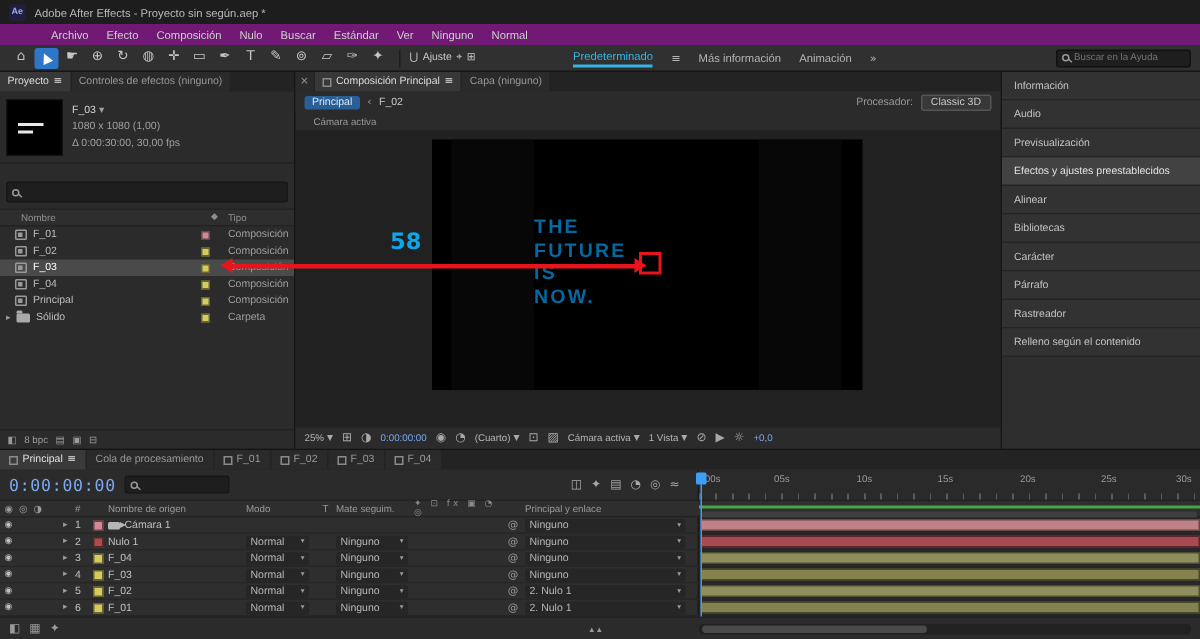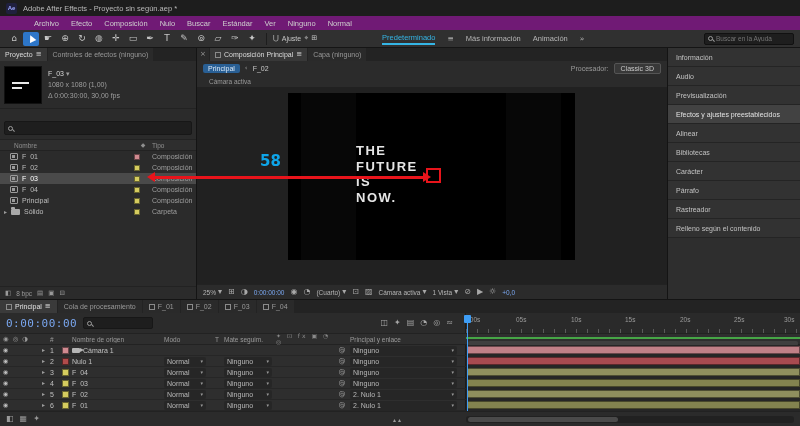--- a/index.html
+++ b/index.html
@@ -65,21 +65,21 @@
 .comp-nav{height:14px;display:flex;align-items:center;padding:0 6px;gap:5px;font-size:7px;background:#2b2b2b}
 .nav-pill{background:#295f94;color:#dce9f7;padding:1px 5px;border-radius:2px}
 .nav-sep{color:#9a9a9a}
 .renderer{margin-left:auto;display:flex;gap:5px;align-items:center;color:#9a9a9a}
 .renderer .btn{border:1px solid #555;background:#383838;padding:1px 6px;border-radius:2px;color:#c9c9c9}
 .view-label{height:12px;padding:0 12px;font-size:6.5px;color:#9a9a9a;display:flex;align-items:center}
 .viewport{height:197px;position:relative;background:#212121}
 .canvas{position:absolute;left:91px;top:6px;width:287px;height:167px;background:#000}
 .band{position:absolute;top:0;bottom:0;width:55px;background:#070707}
 .b1{left:13px}.b2{right:14px}
-.cv-text{position:absolute;left:68px;top:50px;color:#e5e5e5;font-weight:bold;font-size:13px;line-height:15.5px;letter-spacing:1.5px}
+.cv-text{position:absolute;left:68px;top:50px;color:#0369a1;font-weight:bold;font-size:13px;line-height:15.5px;letter-spacing:1.5px}
 .red-box{position:absolute;left:138px;top:75px;width:15px;height:15px;border:2px solid #e8141b}
 .comp-bottom{height:15px;display:flex;align-items:center;gap:6px;padding:0 6px;font-size:6.5px;color:#b5b5b5;background:#2b2b2b;border-top:1px solid #222;white-space:nowrap;overflow:hidden}
 .cbi{color:#a8a8a8;font-size:8px}
 .ddl{display:inline-flex;align-items:center;gap:2px}
 
 .sidebar{width:132px;background:#2e2e2e}
 .sb-item{height:19px;display:flex;align-items:center;padding:0 8px;border-bottom:1px solid #242424;font-size:7px;color:#c3c3c3;background:#323232}
 .sb-item.active{background:#424242;color:#e2e2e2}
 
 .timeline{height:127px;display:flex;flex-direction:column;background:#2b2b2b;border-top:1px solid #141414}

